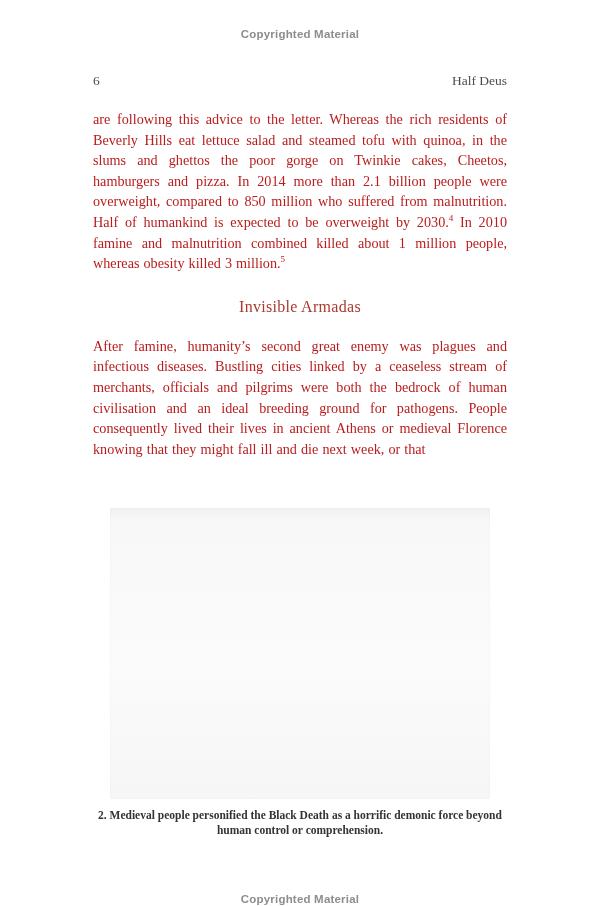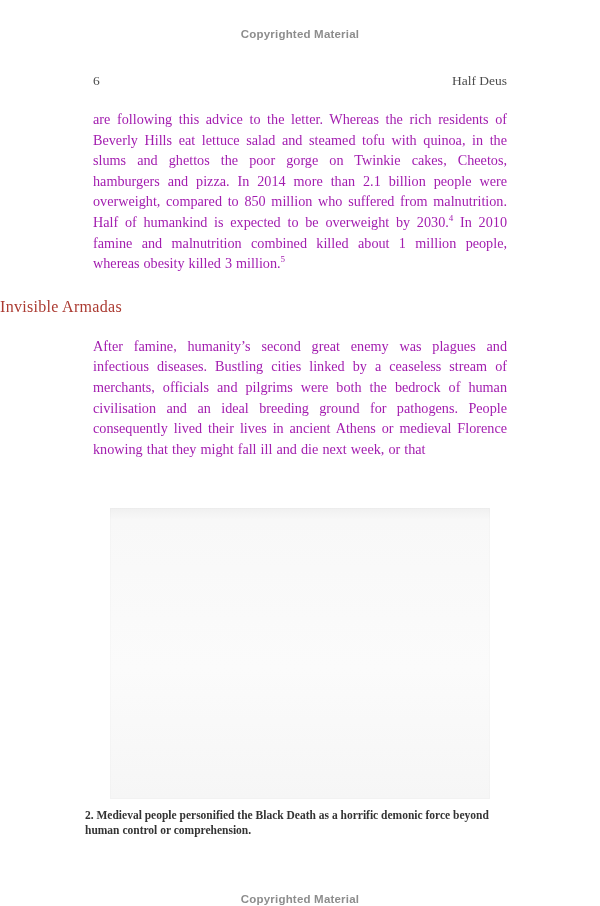--- a/index.html
+++ b/index.html
@@ -34,45 +34,46 @@
     margin: 33px 93px 0 93px;
     font-size: 13.5px;
     color: #4c4c4c;
   }
   .body-text {
     margin: 20px 93px 0 93px;
     text-align: justify;
     font-size: 14.2px;
     line-height: 20.6px;
     word-spacing: 0.5px;
-    color: #a21caf;
+    color: #b91c1c;
   }
   .body-text sup {
     font-size: 9px;
     line-height: 0;
     vertical-align: super;
   }
   .section-heading {
     margin-top: 24px;
+    text-align: center;
     font-size: 16px;
     font-weight: normal;
     letter-spacing: 0.3px;
   }
   .para-2 { margin-top: 20px; }
   .figure-image {
     width: 380px;
     height: 291px;
     margin: 49px auto 0 auto;
     background: linear-gradient(180deg, #f0f0f0 0px, #f8f8f8 12px, #fbfbfb 55%, #f6f6f6 100%);
     box-shadow: inset 0 0 0 1px rgba(0,0,0,0.015);
   }
   .figure-caption {
     max-width: 430px;
     margin: 9px auto 0 auto;
-    text-align: left;
+    text-align: center;
     font-size: 11.5px;
     font-weight: bold;
     line-height: 14.5px;
     color: #333333;
   }
 </style>
 </head>
 <body>
 
 <div class="page">

